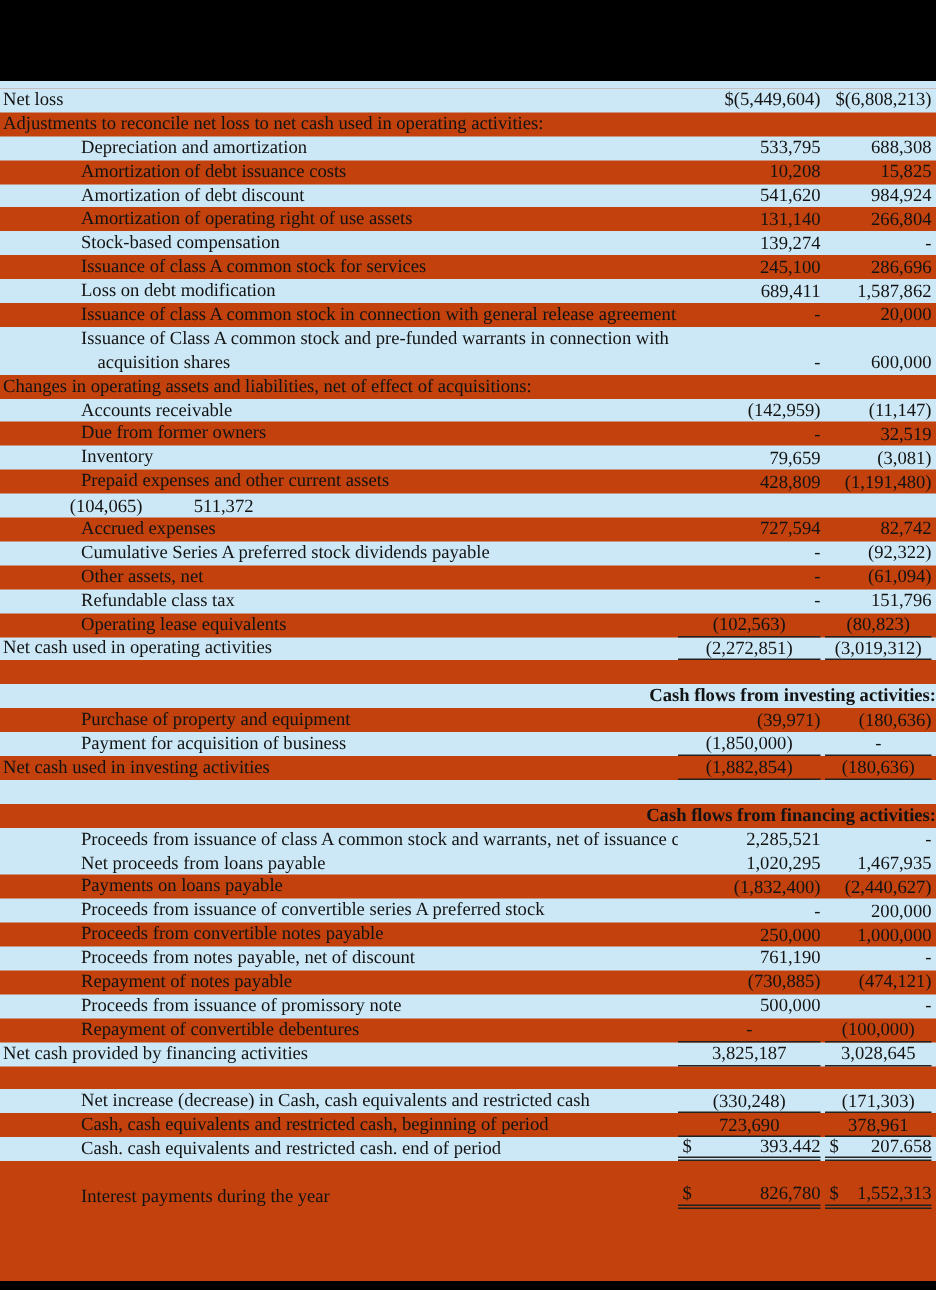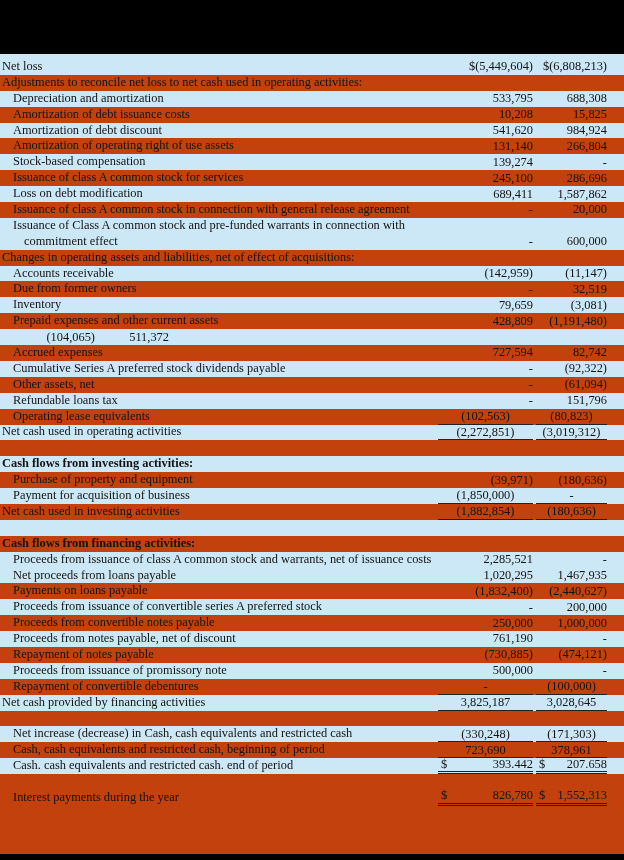--- a/index.html
+++ b/index.html
@@ -18,40 +18,40 @@
   .tbl{width:624px;}
   .row{
     display:flex;
     align-items:flex-end;
     height:15.9px;
     box-sizing:border-box;
     white-space:nowrap;
   }
   .row.twoline{height:31.8px;}
   .row.shade{background:var(--shade,#cce8f6);}
-  .row.bold{font-weight:bold;}
+  .row.bold{font-weight:bold;flex-direction:column;}
   .lbl{
     flex:1 1 auto;
     overflow:hidden;
     line-height:15.9px;
     padding-left:2px;
     min-width:0;
   }
-  .lbl.ind1{padding-left:13px;}
+  .lbl.ind1{padding-left:13px;margin-left:41px;}
   .lbl .l1,.lbl .l2{line-height:15.9px;}
   .lbl .l2{padding-left:11px;}
   .amt{
     flex:0 0 auto;
     text-align:right;
     line-height:14.5px;
     box-sizing:border-box;
     padding-bottom:1px;
   }
   .amt.c1{width:95px;}
-  .amt.c2{width:71px;margin-left:3px;margin-right:17px;}
+  .amt.c2{width:71px;margin-left:3px;margin-right:3px;}
   .amt.usgl{border-bottom:1px solid #222222;padding-bottom:0;text-align:center;}
   .amt.udbl{border-bottom:3px double #222222;padding-bottom:0;}
   .amt.split{display:flex;justify-content:space-between;}
   .amt.split .dol{padding-left:3px;}
 </style>
 </head>
 <body>
 
 <div class="page" style="--shade: #cce8f6;">
   <div class="topbar"></div>
@@ -103,21 +103,21 @@
         <div class="amt c2">1,587,862</div>
       </div>
       <div class="row">
         <div class="lbl ind1">Issuance of class A common stock in connection with general release agreement</div>
         <div class="amt c1">-</div>
         <div class="amt c2">20,000</div>
       </div>
       <div class="row shade twoline">
         <div class="lbl ind1">
           <div class="l1">Issuance of Class A common stock and pre-funded warrants in connection with</div>
-          <div class="l2">commitment effect</div>
+          <div class="l2">acquisition shares</div>
         </div>
         <div class="amt c1">-</div>
         <div class="amt c2">600,000</div>
       </div>
       <div class="row">
         <div class="lbl">Changes in operating assets and liabilities, net of effect of acquisitions:</div>
         <div class="amt c1"></div>
         <div class="amt c2"></div>
       </div>
       <div class="row shade">
@@ -153,21 +153,21 @@
         <div class="lbl ind1">Cumulative Series A preferred stock dividends payable</div>
         <div class="amt c1">-</div>
         <div class="amt c2">(92,322)</div>
       </div>
       <div class="row">
         <div class="lbl ind1">Other assets, net</div>
         <div class="amt c1">-</div>
         <div class="amt c2">(61,094)</div>
       </div>
       <div class="row shade">
-        <div class="lbl ind1">Refundable loans tax</div>
+        <div class="lbl ind1">Refundable class tax</div>
         <div class="amt c1">-</div>
         <div class="amt c2">151,796</div>
       </div>
       <div class="row">
         <div class="lbl ind1">Operating lease equivalents</div>
         <div class="amt c1 usgl">(102,563)</div>
         <div class="amt c2 usgl">(80,823)</div>
       </div>
       <div class="row shade">
         <div class="lbl">Net cash used in operating activities</div>

